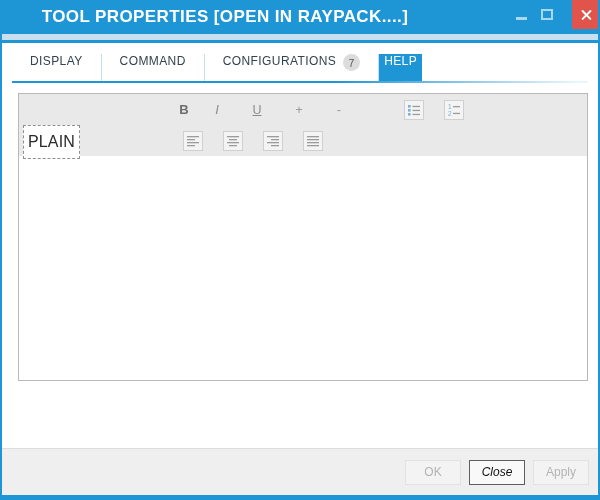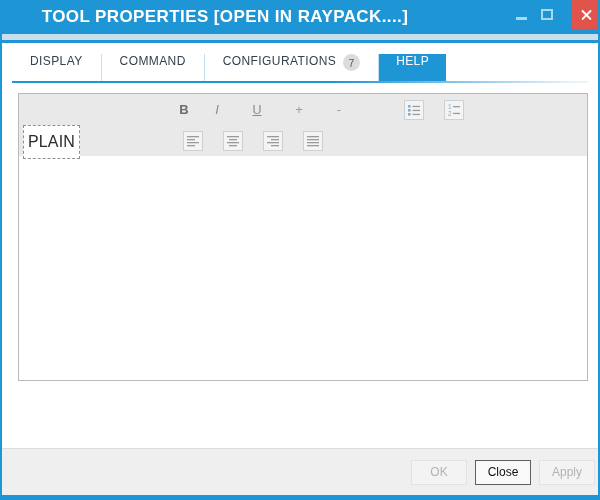--- a/index.html
+++ b/index.html
@@ -35,21 +35,21 @@
   .icon-x::before { transform:rotate(45deg); }
   .icon-x::after  { transform:rotate(-45deg); }
 
   
   .tabs { display:flex; align-items:stretch; height:27px; margin:11px 10px 0 10px; }
   .tab {
     display:flex; align-items:flex-start; padding:0 18px; font-size:12px; letter-spacing:.4px;
     color:#33424E; cursor:pointer; border-right:1px solid #C3DFF1; white-space:nowrap;
   }
   .tab:last-child { border-right:none; }
-  .tab.active { background:#1E95D4; color:#fff; border-right:none; padding:0 17px; }
+  .tab.active { background:#1E95D4; color:#fff; border-right:none; padding:0 5px; }
   .tab-badge {
     margin-left:7px; width:17px; height:17px; border-radius:50%; background:#DCDCDC;
     color:#5A5A5A; font-size:10.5px; display:flex; align-items:center; justify-content:center;
   }
   .tab-underline {
     height:2px; margin:0 10px;
     background:linear-gradient(to right, #1E95D4 0%, #1E95D4 56%, #EAF4FB 98%);
   }
 
   
@@ -93,28 +93,28 @@
   .al-center  { left:204px; }
   .al-right   { left:244px; }
   .al-justify { left:284px; }
 
   .editor-body { position:absolute; left:0; right:0; top:62px; bottom:0; background:#fff; cursor:text; }
 
   
   .footer {
     position:absolute; left:0; right:0; bottom:0; height:47px; background:#EFEFEF;
     border-top:1px solid #DCDCDC; display:flex; align-items:center; justify-content:flex-end;
-    padding-right:3px; gap:8px;
+    padding-right:9px; gap:8px;
   }
   .btn {
     width:56px; height:25px; font-size:12px; font-family:"Liberation Sans", sans-serif;
     display:flex; align-items:center; justify-content:center; cursor:pointer;
   }
   .btn.disabled { background:#F3F3F3; border:1px solid #E2E2E2; color:#B3B3B3; cursor:default; }
-  .btn.primary  { background:#F9F9F9; border:1px solid #5F5F5F; color:#111; }
+  .btn.primary  { background:#F9F9F9; border:1px solid #5F5F5F; color:#111;font-style:italic; }
 </style>
 </head>
 <body>
 
 <div class="window">
 
   <div class="titlebar">
     <div class="title">TOOL PROPERTIES [OPEN IN RAYPACK....]</div>
     <div class="win-controls">
       <div class="btn-min">

